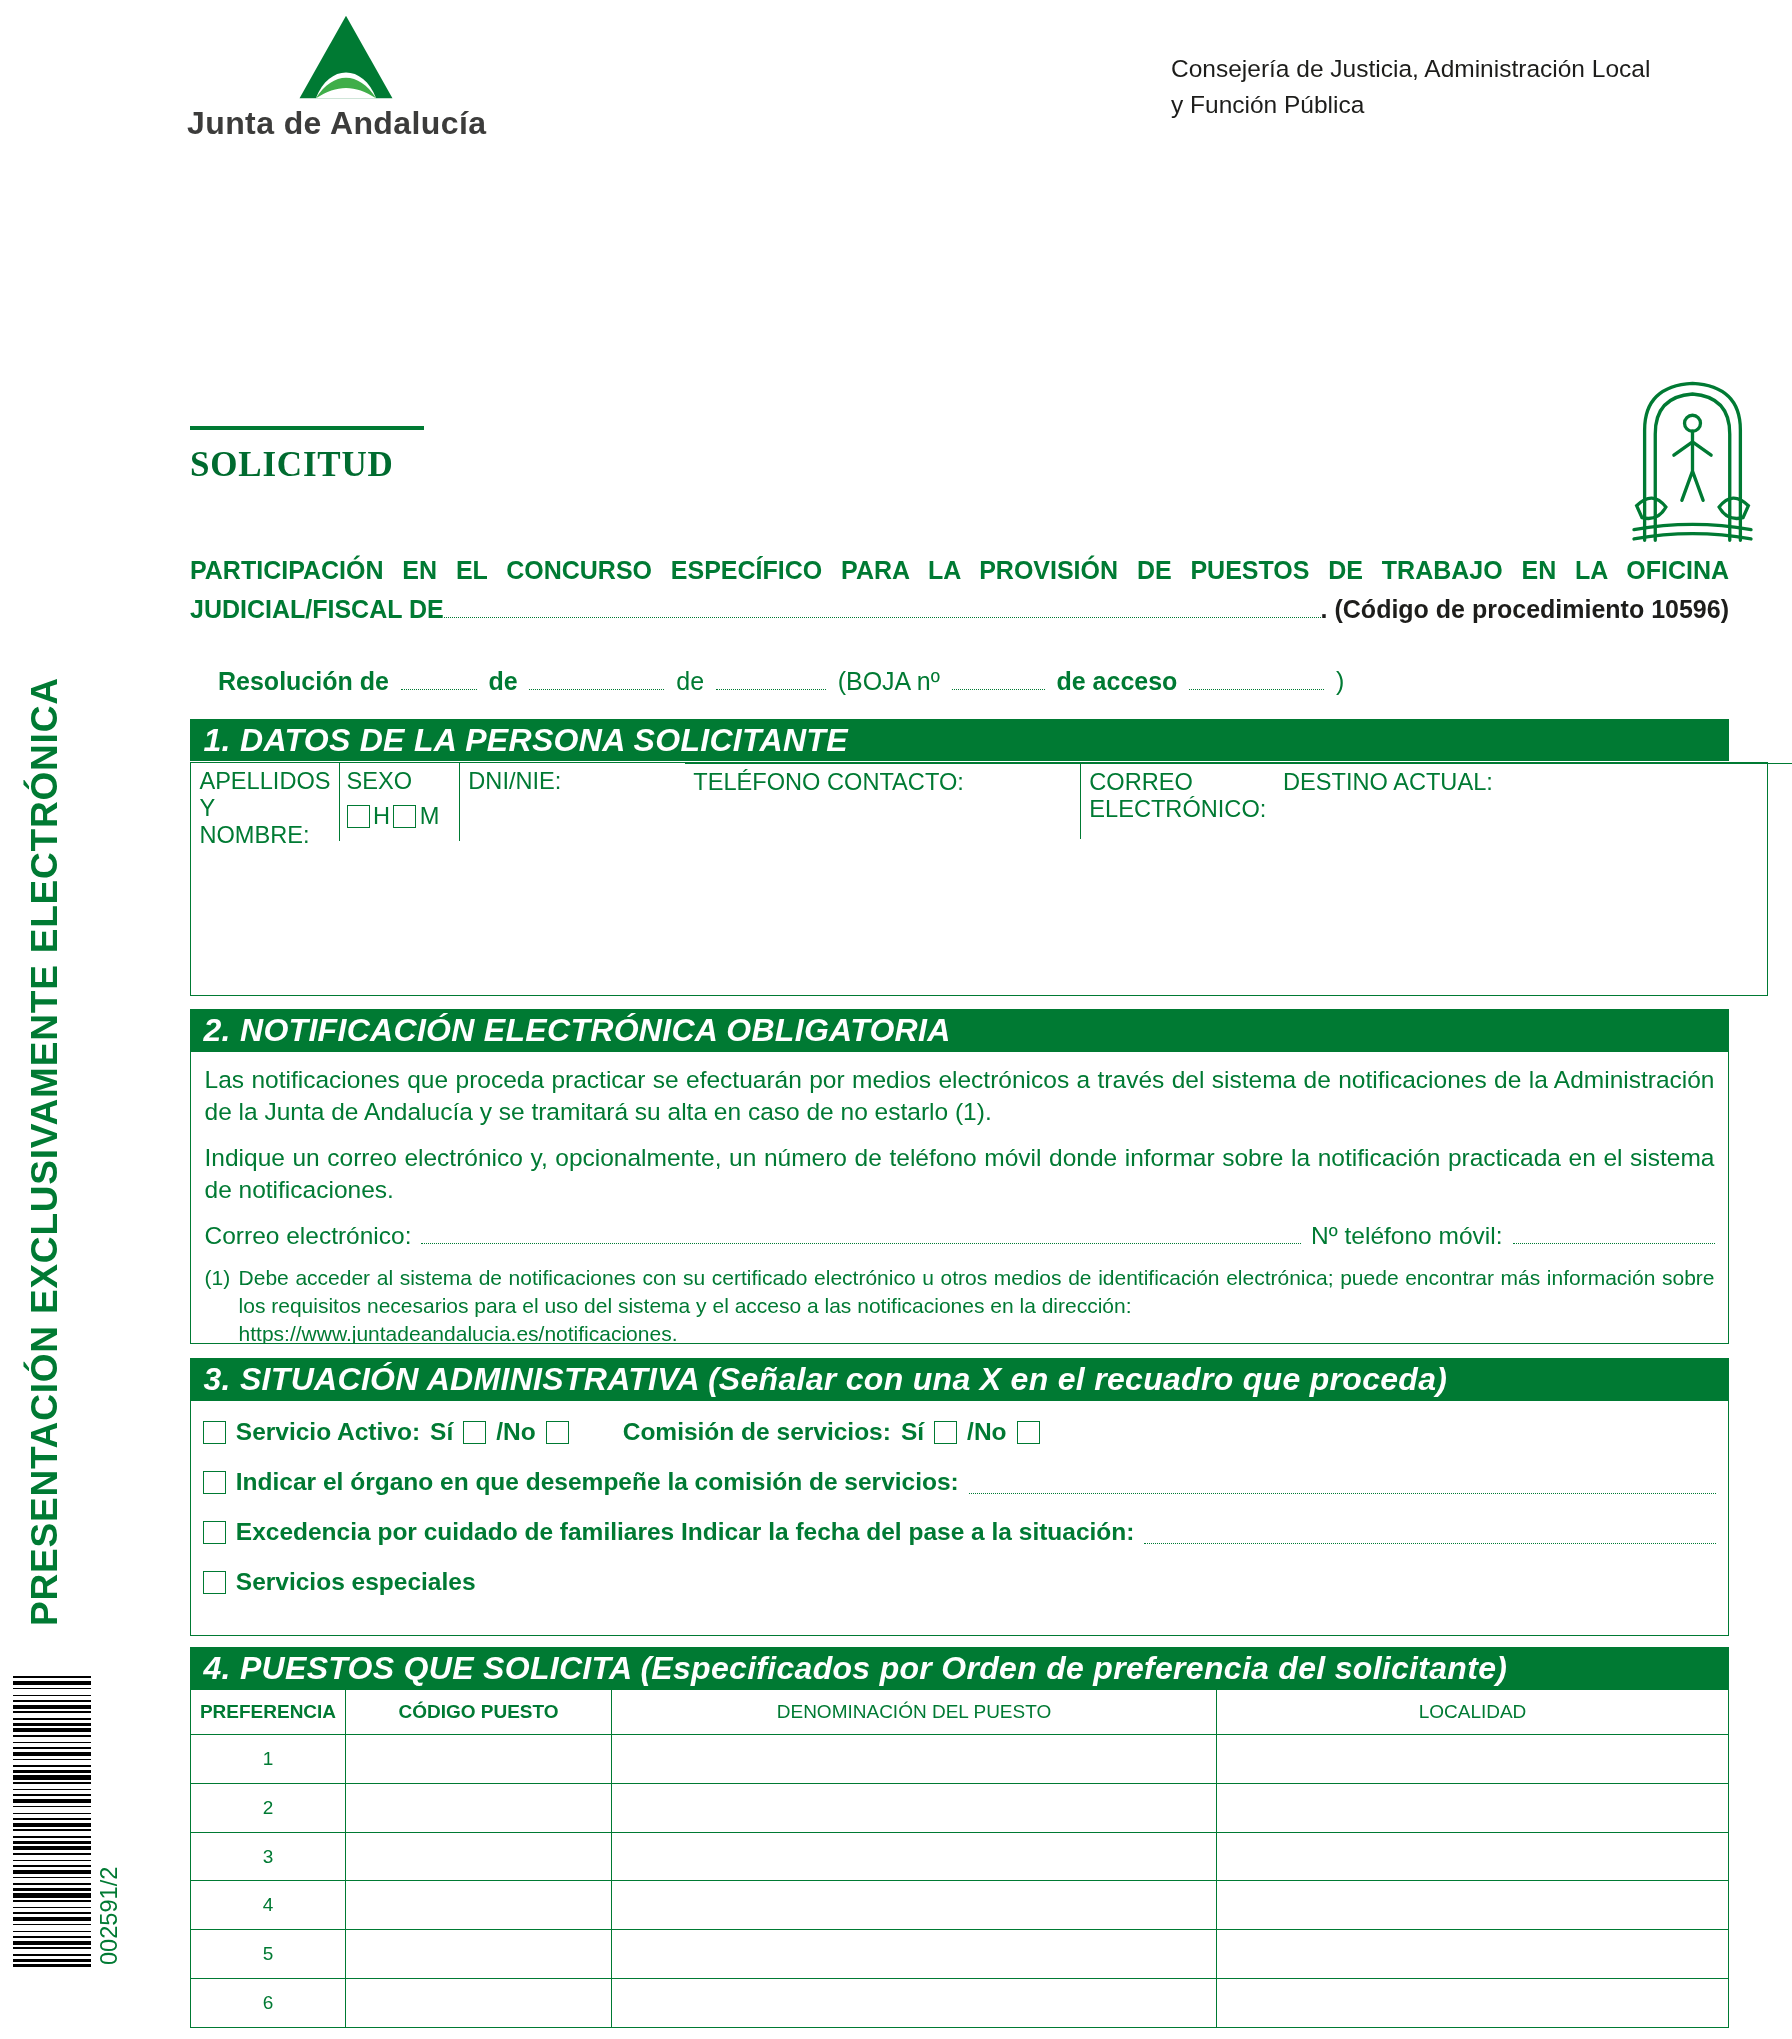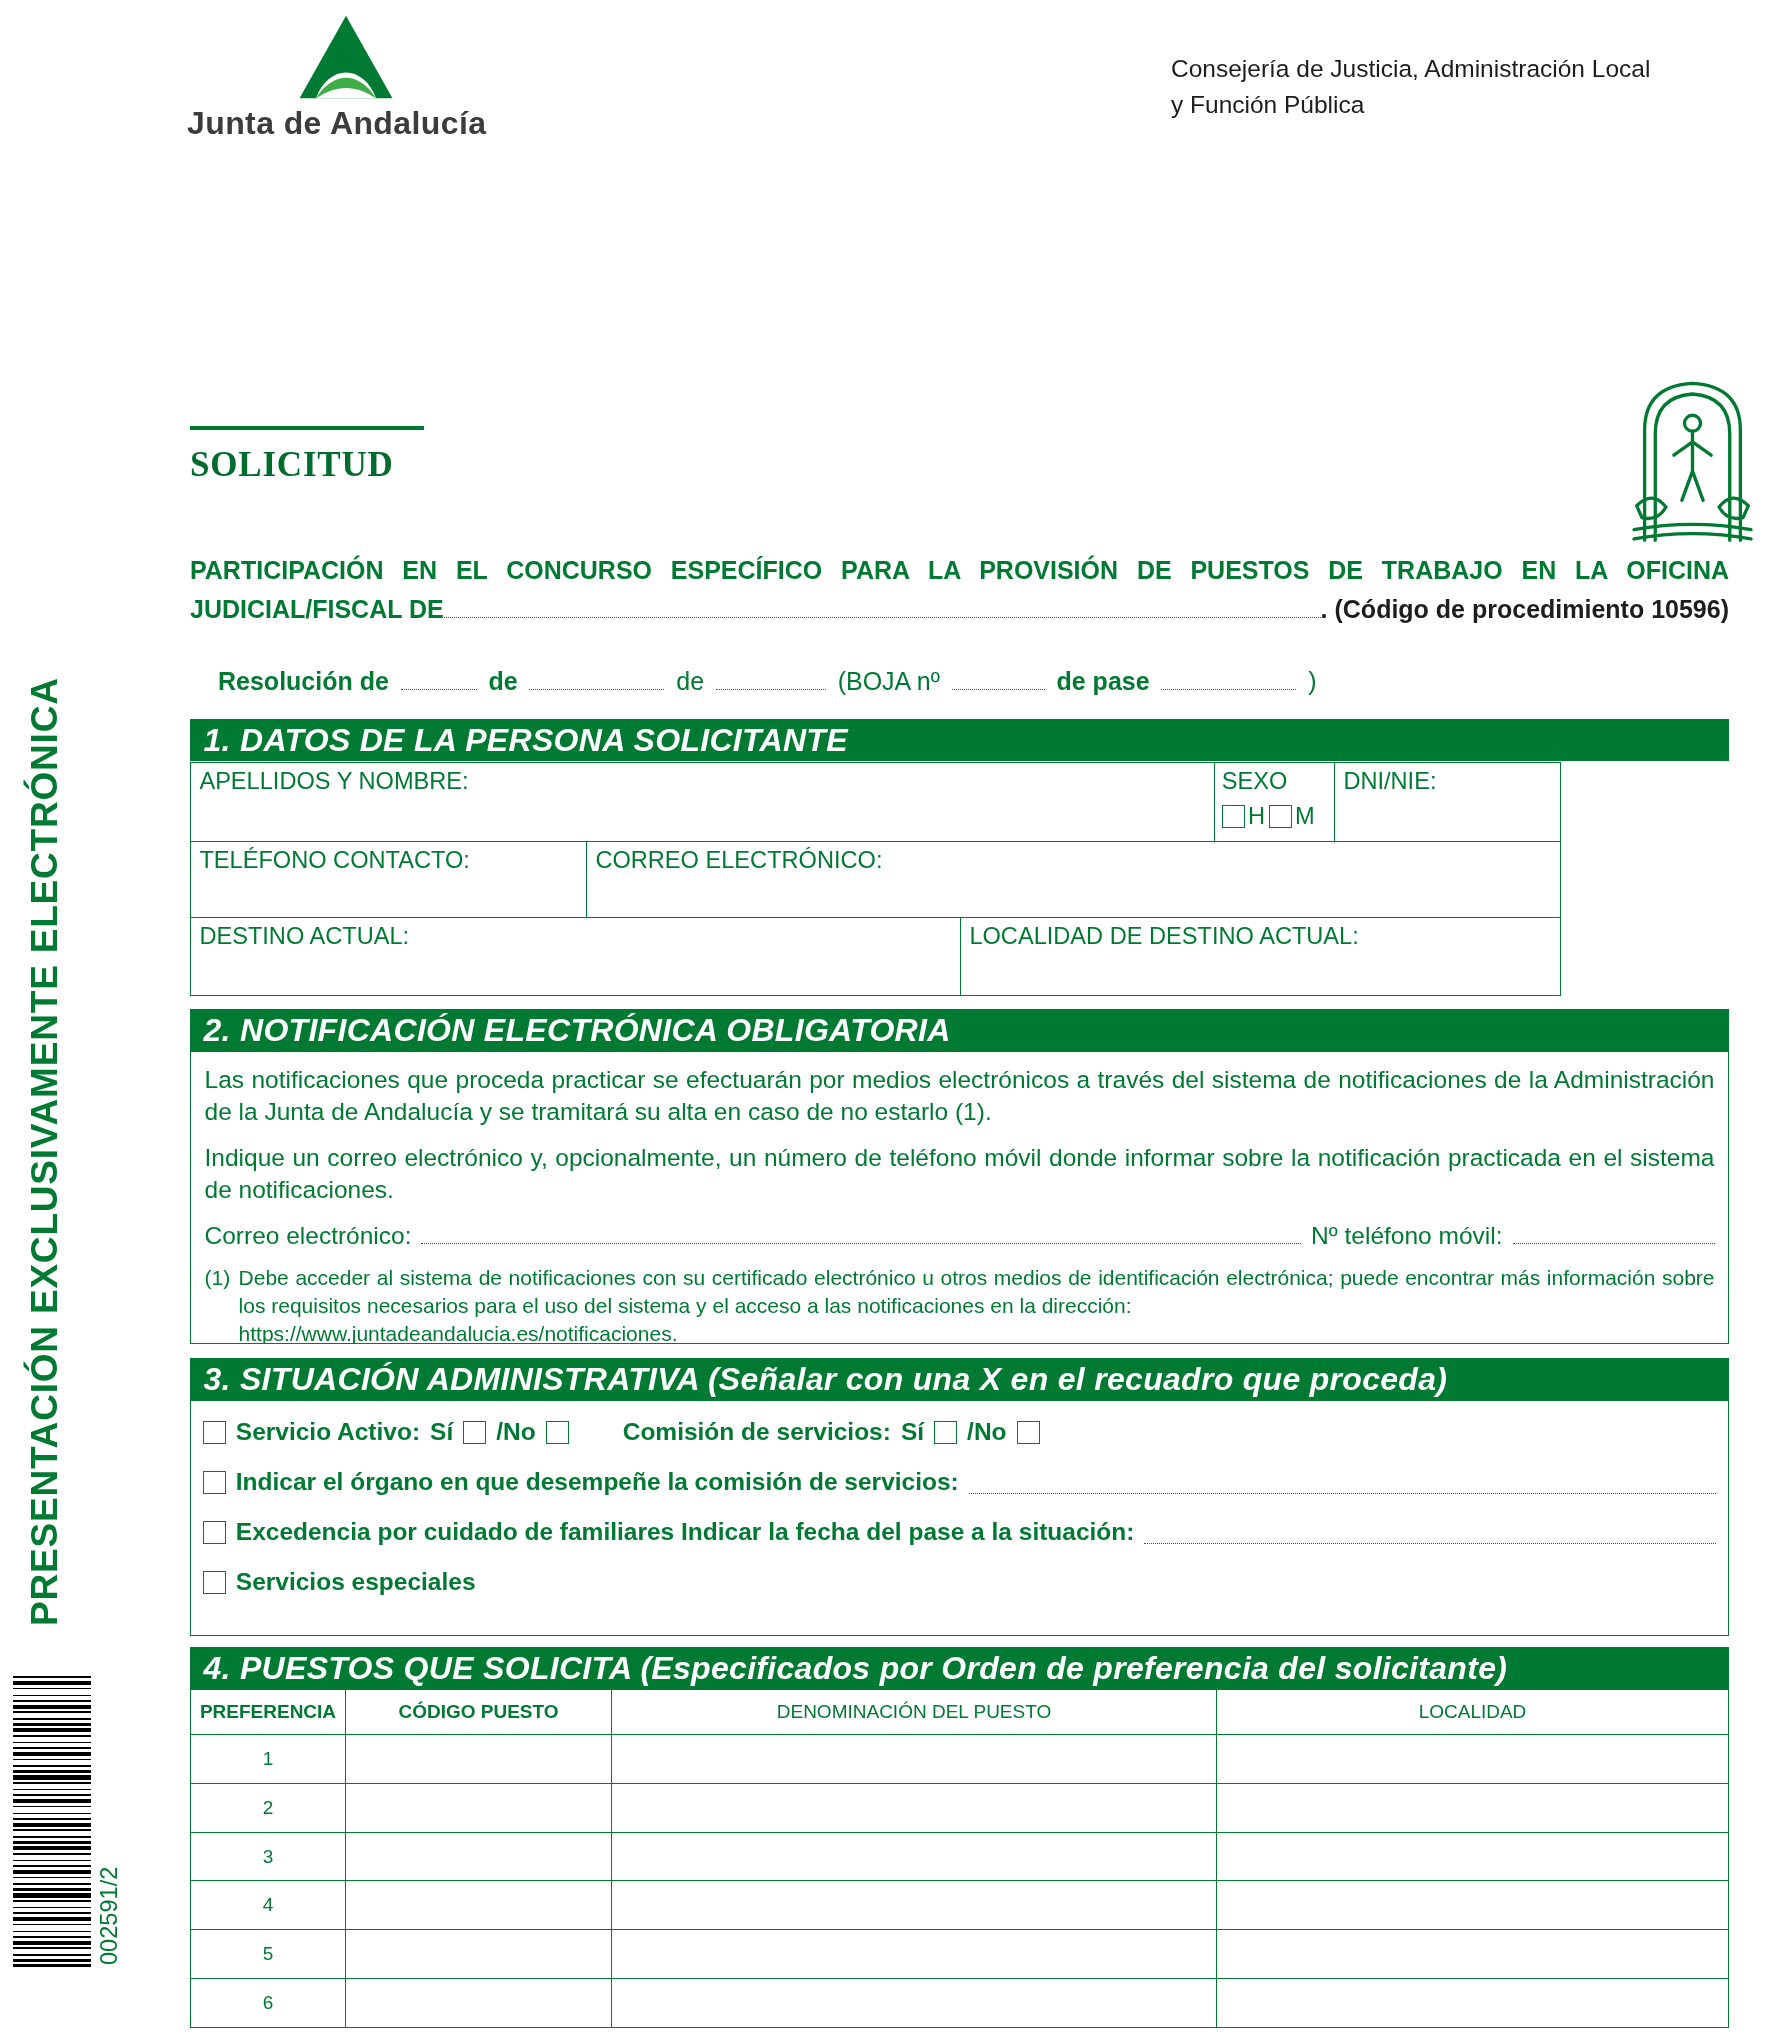--- a/index.html
+++ b/index.html
@@ -40,21 +40,21 @@
   .resolution{position:absolute;left:190px;top:665px;width:1539px;display:flex;align-items:baseline;gap:11.8px;font-size:25px;color:var(--green);margin-left:28px;}
   .b{font-weight:bold;}
   .dotted{display:inline-block;border-bottom:1.7px dotted var(--green);height:1.0em;}
   .w90{width:76px}.w110{width:93px}.w130{width:110px}.w160{width:135px}
   
   .section-bar{position:absolute;left:190px;width:1539px;height:42px;background:var(--green);color:#fff;
     font-weight:bold;font-size:32px;display:flex;align-items:center;padding:0 13.5px;letter-spacing:0.3px;font-style:italic;}
   .bar1{top:719px}.bar2{top:1009px}.bar3{top:1358px}.bar4{top:1647px}
   .boxed{position:absolute;left:190px;border:1.7px solid var(--green);background:#fff;}
   
-  .s1{top:762px;width:1371px;height:234px;display:flex;flex-direction:column;}
+  .s1{top:762px;width:1578px;height:234px;display:flex;flex-direction:row;}
   .s1 .row{display:flex;}
   .s1 .row + .row{border-top:1.7px solid var(--green);}
   .r1{height:78px}.r2{height:76px}.r3{flex:1}
   .cell{padding:5px 8.4px;font-size:23.6px;color:var(--green);}
   .cell + .cell{border-left:1.7px solid var(--green);}
   .apellidos{flex:1}.sexo{width:120px;padding:5px 6.7px}.dni{width:226px}
   .tel{width:395px}.correo{flex:1}.destino{width:769px}.localidad{flex:1}
   .sexo-opts{display:flex;align-items:center;gap:3.4px;margin-top:8.4px;}
   .cb{width:23px;height:23px;border:1.7px solid var(--green);display:inline-block;background:#fff;flex:none;}
   
@@ -129,21 +129,21 @@
 
   <div class="resolution">
     <span class="b">Resolución de</span>
     <span class="dotted w90"></span>
     <span class="b">de</span>
     <span class="dotted w160"></span>
     <span>de</span>
     <span class="dotted w130"></span>
     <span>(BOJA nº</span>
     <span class="dotted w110"></span>
-    <span class="b">de pase</span>
+    <span class="b">de acceso</span>
     <span class="dotted w160"></span>
     <span>)</span>
   </div>
 
   <div class="section-bar bar1">1. DATOS DE LA PERSONA SOLICITANTE</div>
   <div class="boxed s1">
     <div class="row r1">
       <div class="cell apellidos">
         <span>APELLIDOS Y NOMBRE:</span>
       </div>

